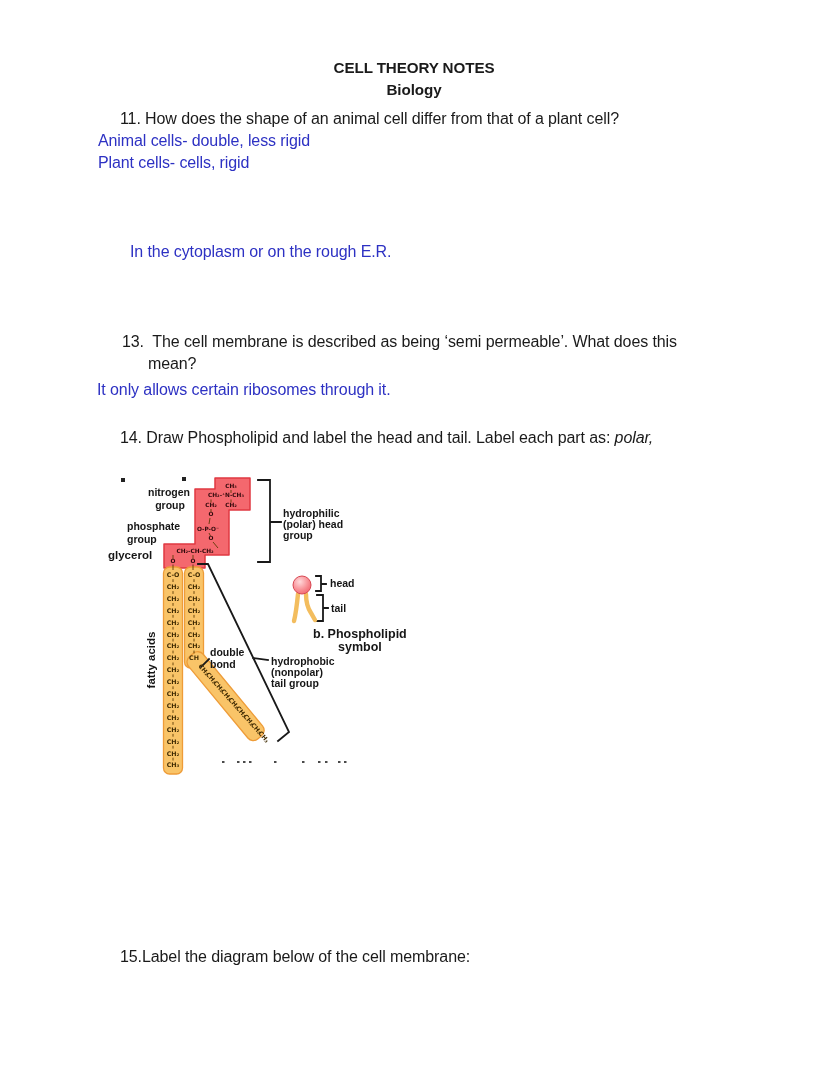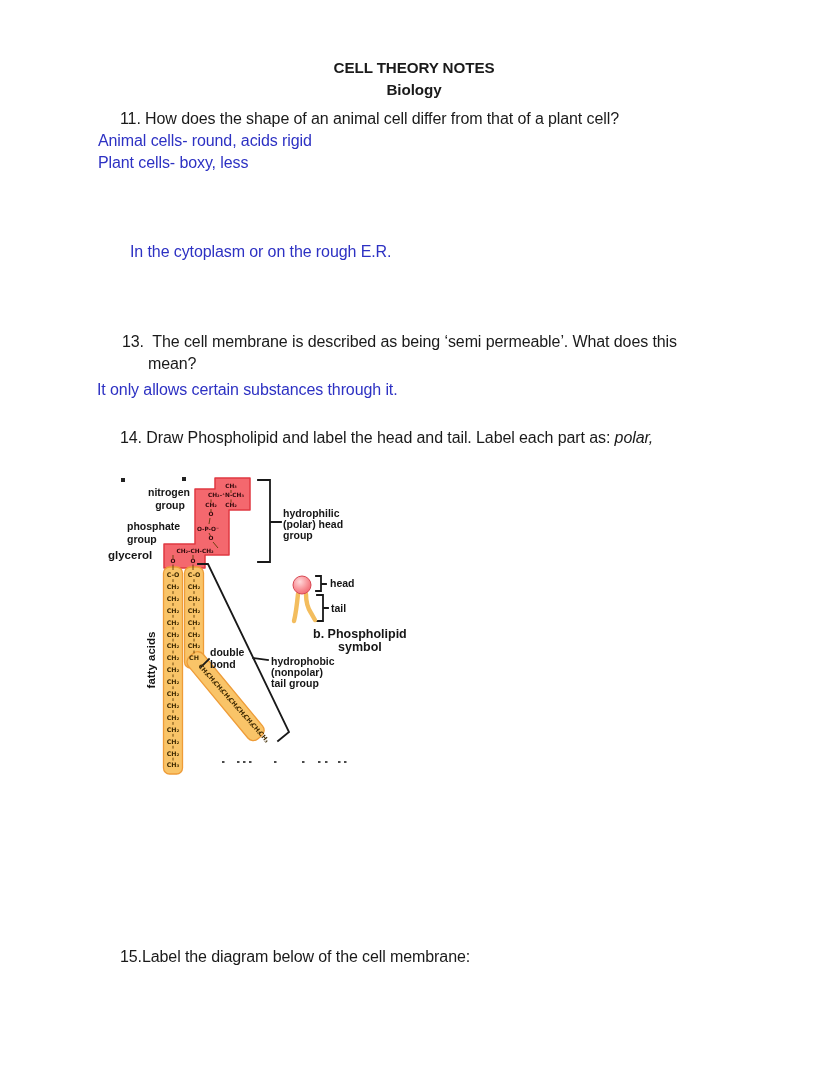--- a/index.html
+++ b/index.html
@@ -31,29 +31,29 @@
 </style>
 </head>
 <body>
 
 <div class="page">
 
   <div class="ln b t15 ctr" style="top:49px">CELL THEORY NOTES</div>
   <div class="ln b t15 ctr" style="top:71px">Biology</div>
 
   <div class="ln" style="left:120px;top:100px">11. How does the shape of an animal cell differ from that of a plant cell?</div>
-  <div class="ln blue" style="left:98px;top:122px"><span class="u">Animal cells</span><span>- round, acids rigid</span></div>
-  <div class="ln blue" style="left:98px;top:144px"><span class="u">Plant cells</span><span>- boxy, less</span></div>
+  <div class="ln blue" style="left:98px;top:122px"><span class="u">Animal cells</span><span>- double, less rigid</span></div>
+  <div class="ln blue" style="left:98px;top:144px"><span class="u">Plant cells</span><span>- cells, rigid</span></div>
 
   <div class="ln blue" style="left:130px;top:233px"><span>In the </span><span class="u">cytoplasm</span><span> or on the </span><span class="u">rough E.R.</span></div>
 
 
   <div class="ln" style="left:122px;top:323px">13.  The cell membrane is described as being ‘semi permeable’. What does this</div>
   <div class="ln" style="left:148px;top:345px">mean?</div>
-  <div class="ln blue" style="left:97px;top:371px">It only allows certain substances through it.</div>
+  <div class="ln blue" style="left:97px;top:371px">It only allows certain ribosomes through it.</div>
 
   <div class="ln" style="left:120px;top:419px"><span>14. Draw Phospholipid and label the head and tail. Label each part as: </span><span class="i">polar,</span></div>
 
   <div class="ln" style="left:120px;top:938px">15.Label the diagram below of the cell membrane:</div>
 
   <svg id="phospholipid-svg" width="828" height="1071" viewBox="0 0 828 1071">
     <defs>
       <radialGradient id="ballGrad" cx="0.38" cy="0.32" r="0.85">
         <stop offset="0" stop-color="#ffd9db"></stop>
         <stop offset="0.55" stop-color="#f88d93"></stop>

